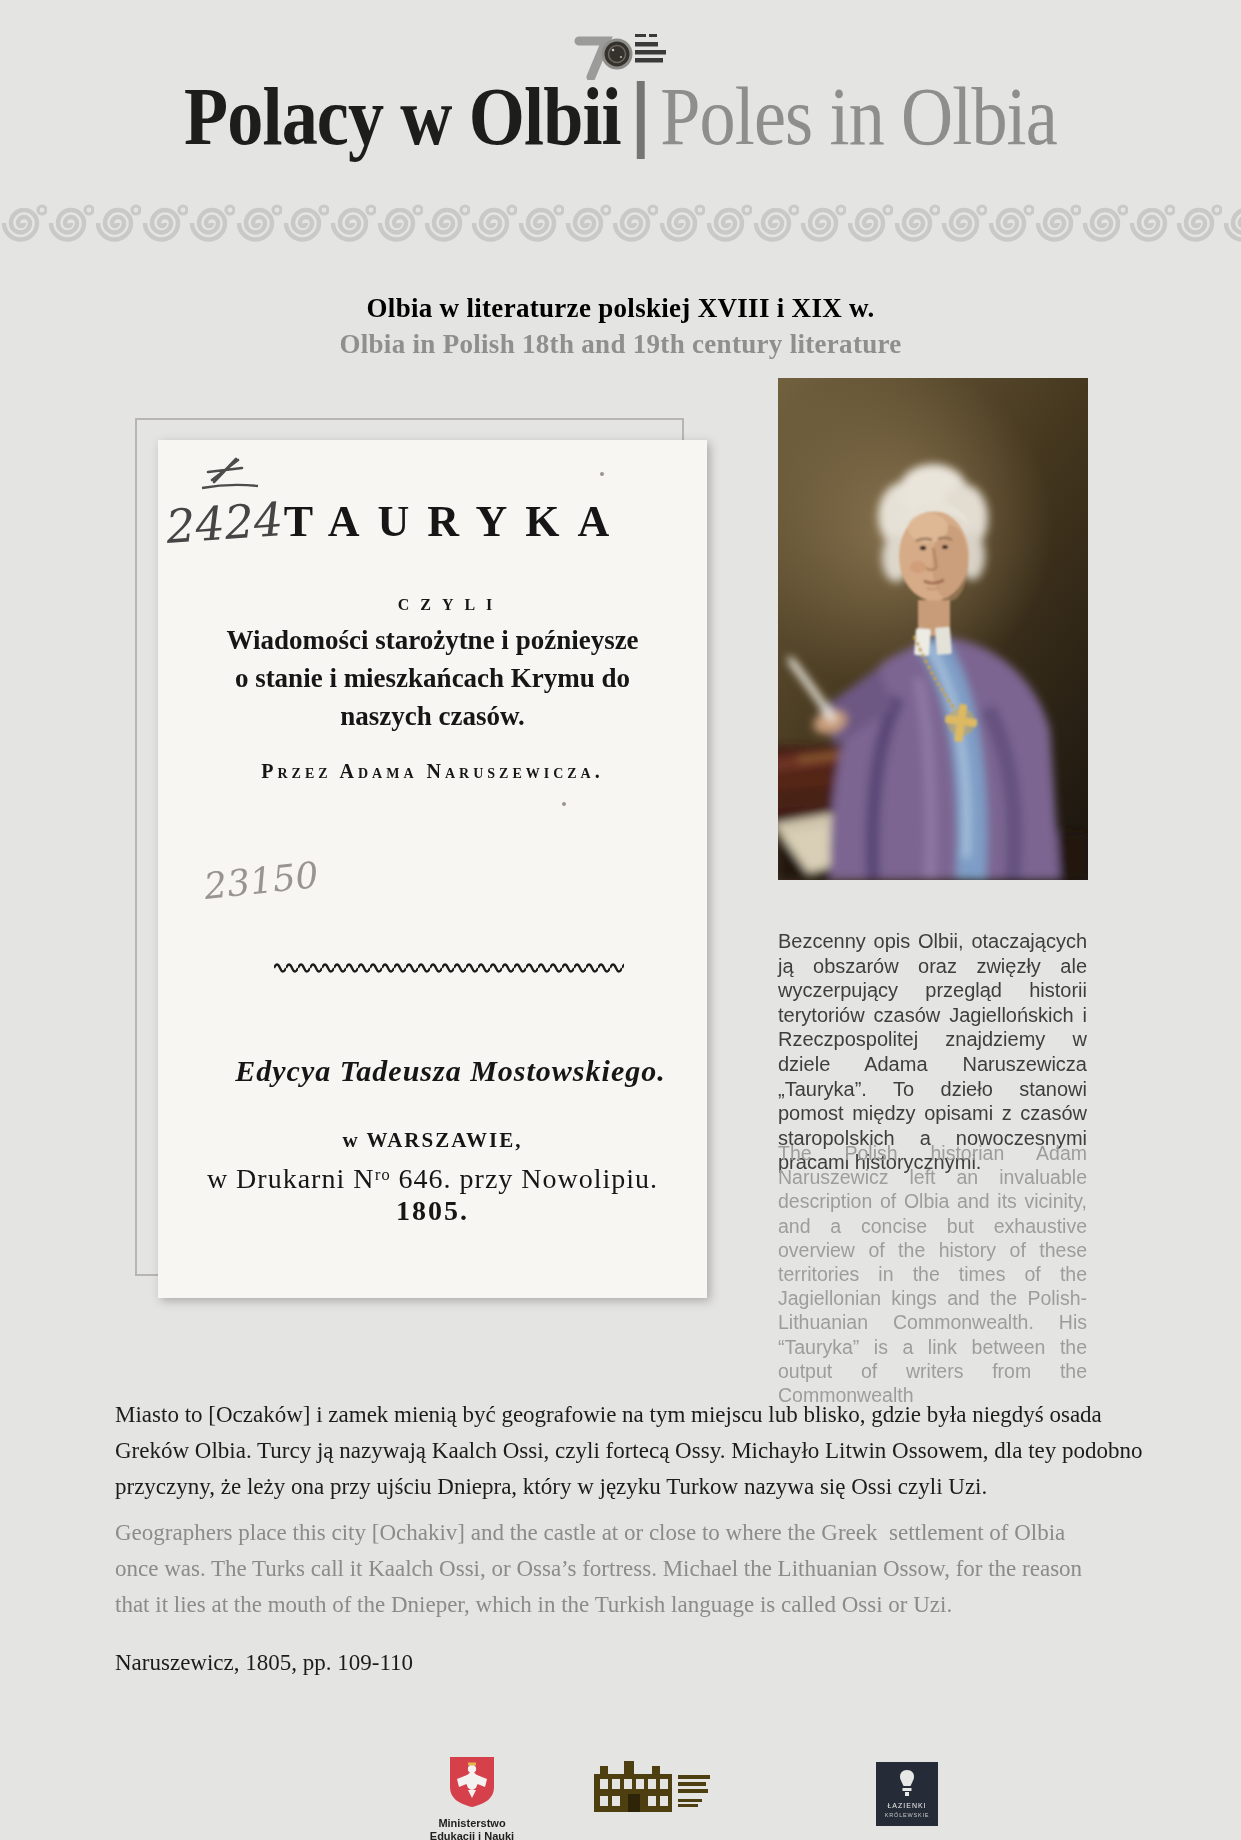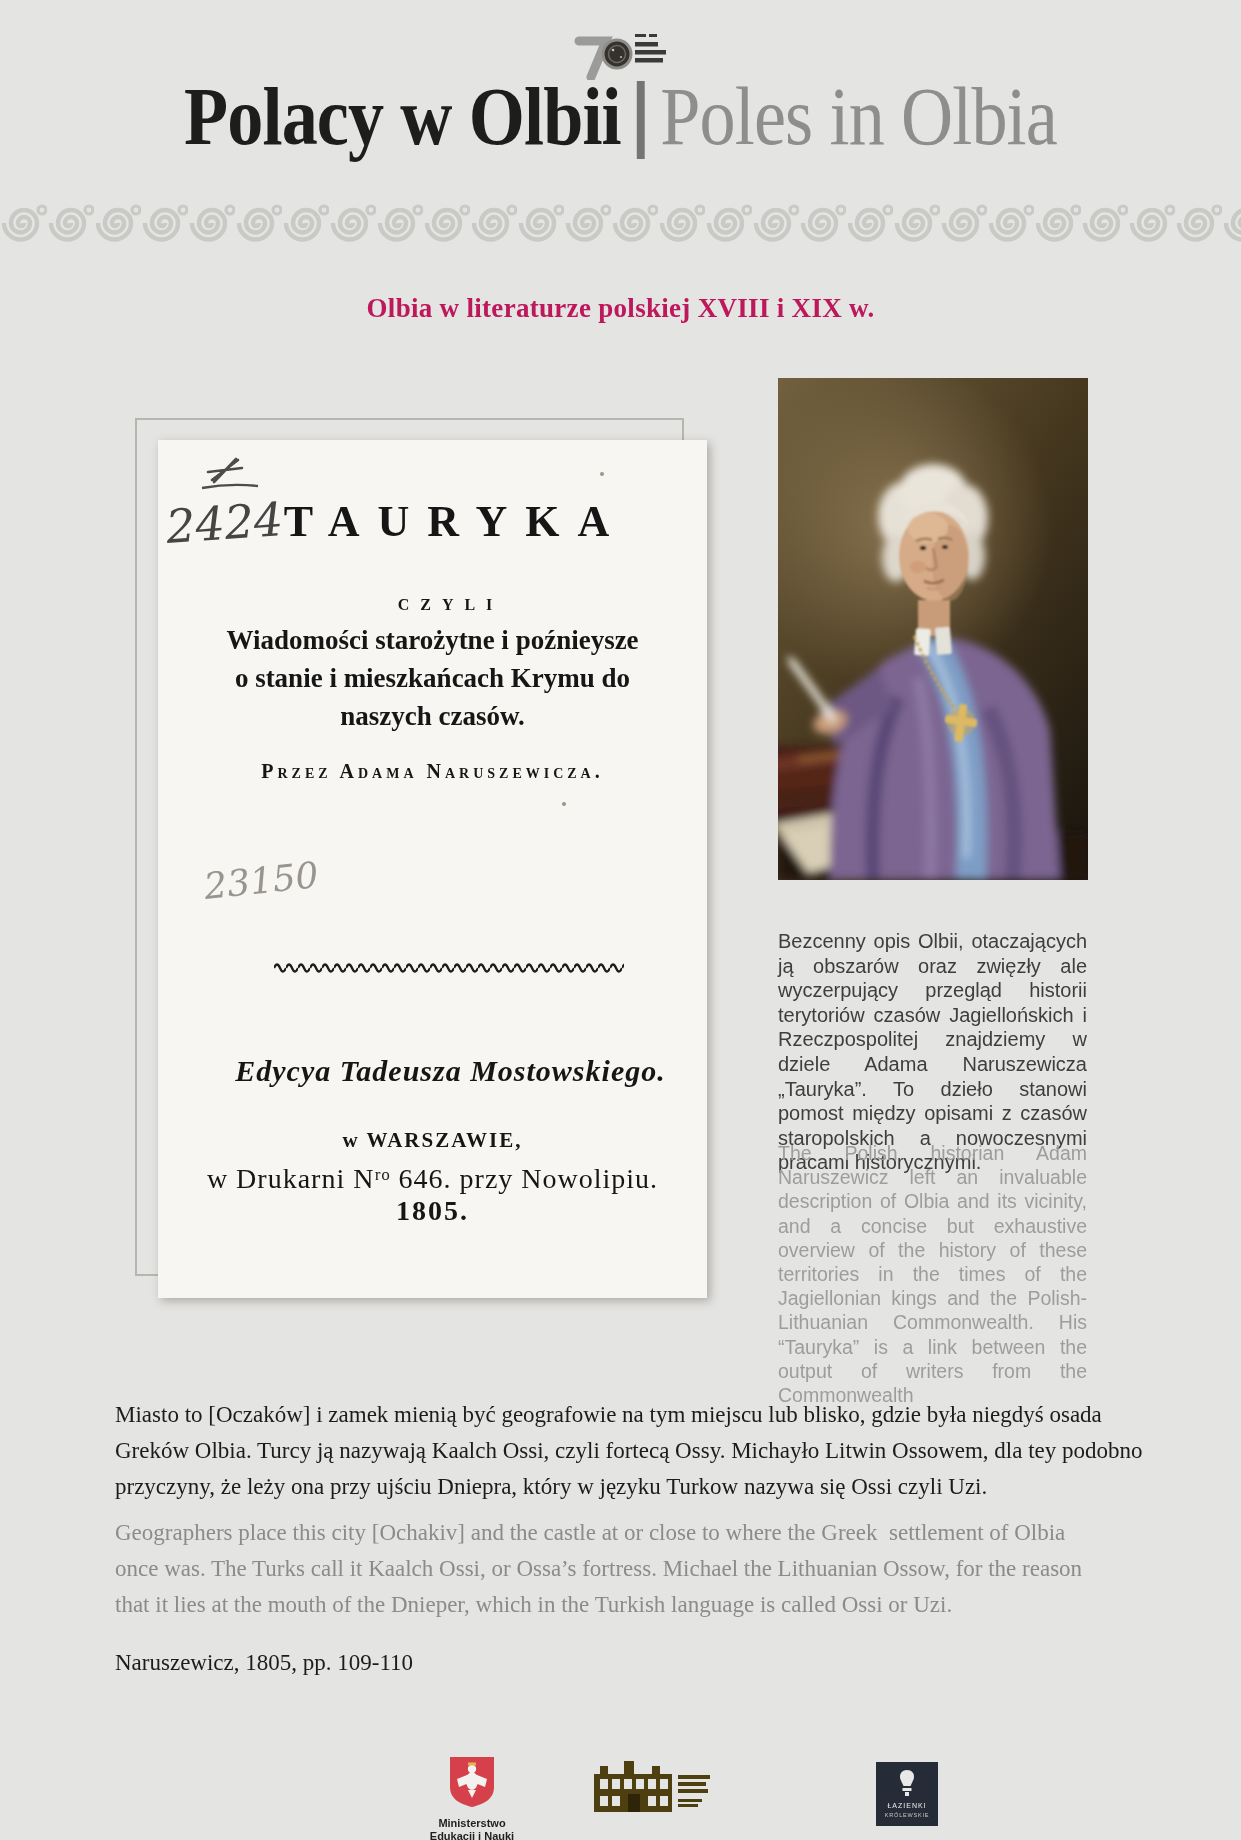--- a/index.html
+++ b/index.html
@@ -11,21 +11,21 @@
   
   .logo70{left:572px;top:28px;width:96px;height:52px;}
   .title-row{left:0;top:76px;width:100%;display:flex;justify-content:center;align-items:flex-start;
              gap:18px;transform:scaleX(.88);}
   .t-pl{font-size:82px;font-weight:bold;color:#1d1d1b;line-height:1;letter-spacing:-1px;white-space:nowrap;}
   .t-bar{width:9px;height:78px;background:#757573;margin-top:5px;}
   .t-en{font-size:82px;color:#8e8e8c;line-height:1;letter-spacing:-1px;white-space:nowrap;}
   .spiral-band{left:0;top:201px;width:1241px;height:42px;}
 
   
-  .h-pl{left:0;top:293px;width:100%;text-align:center;font-size:27px;font-weight:bold;color:#be185d;letter-spacing:.3px;}
+  .h-pl{left:0;top:293px;width:100%;text-align:center;font-size:27px;font-weight:bold;color:#000000;letter-spacing:.3px;}
   .h-en{left:0;top:329px;width:100%;text-align:center;font-size:27px;font-weight:bold;color:#8f8f8d;letter-spacing:.3px;}
 
   
   .book-frame{left:135px;top:418px;width:545px;height:854px;border:2px solid #b8b5b1;}
   .book-page{left:158px;top:440px;width:549px;height:858px;background:#f7f6f2;
              box-shadow:3px 3px 9px rgba(70,64,58,.35);color:#161616;}
   .book-page .c{left:0;width:100%;text-align:center;}
   .bp-title{top:56px;font-size:44px;font-weight:bold;letter-spacing:18px;padding-left:46px;box-sizing:border-box;}
   .bp-czyli{top:156px;font-size:16px;font-weight:bold;letter-spacing:11px;padding-left:36px;box-sizing:border-box;}
   .bp-sub{top:181px;font-size:27px;font-weight:bold;line-height:38px;}
@@ -96,20 +96,21 @@
     <defs>
       <pattern id="sp" width="47" height="42" patternUnits="userSpaceOnUse">
         <path d="M24,22 a3,3 0 1 1 -6,0 a6,6 0 1 1 12,0 a9.5,9.5 0 1 1 -19,0 a13,13 0 1 1 26,0 a16.5,16.5 0 1 1 -33,0" fill="none" stroke="#c9c9c6" stroke-width="4.5"></path>
         <circle cx="42" cy="9" r="4" fill="none" stroke="#c9c9c6" stroke-width="3.2"></circle>
       </pattern>
     </defs>
     <rect width="1241" height="42" fill="url(#sp)"></rect>
   </svg>
 
   <div class="abs h-pl">Olbia w literaturze polskiej XVIII i XIX w.</div>
+  <div class="abs h-en">Olbia in Polish 18th and 19th century literature</div>
 
   <div class="abs book-frame"></div>
   <figure class="abs book-page" style="margin:0">
     <svg class="abs hw-mark" viewBox="0 0 64 42">
       <path d="M14,26 L40,6 M38,5 L16,28 M10,18 L44,14" stroke="#4c4c4a" stroke-width="2.6" fill="none" stroke-linecap="round"></path>
       <path d="M4,34 q28,-5 56,-2" stroke="#4c4c4a" stroke-width="2.4" fill="none"></path>
     </svg>
     <span class="abs hw1">2424</span>
     <div class="abs c bp-title">TAURYKA</div>
     <span class="abs speck" style="left:442px;top:32px"></span>

